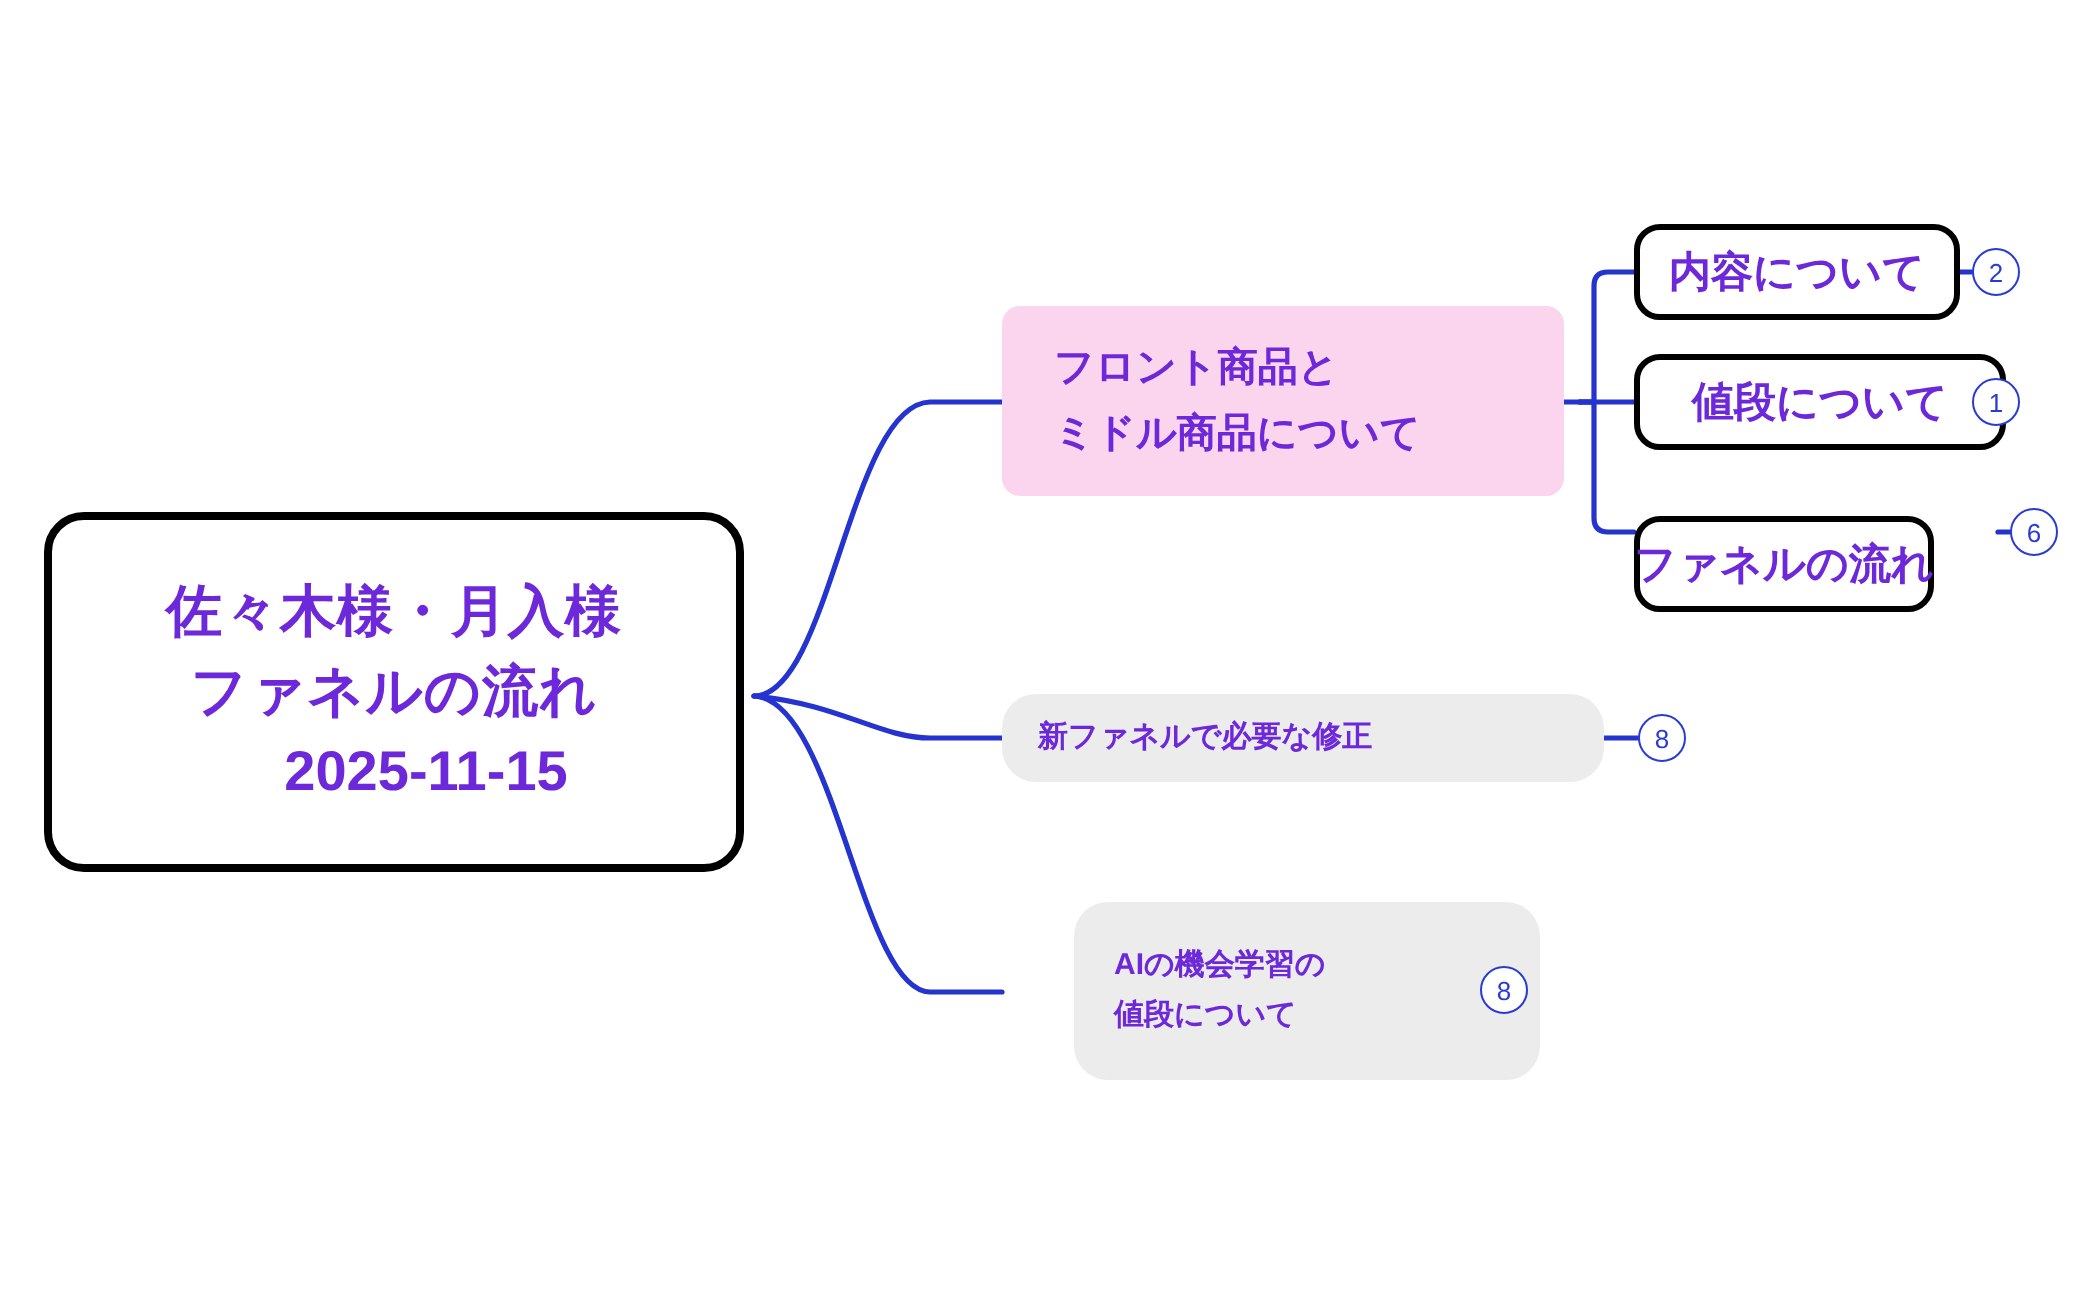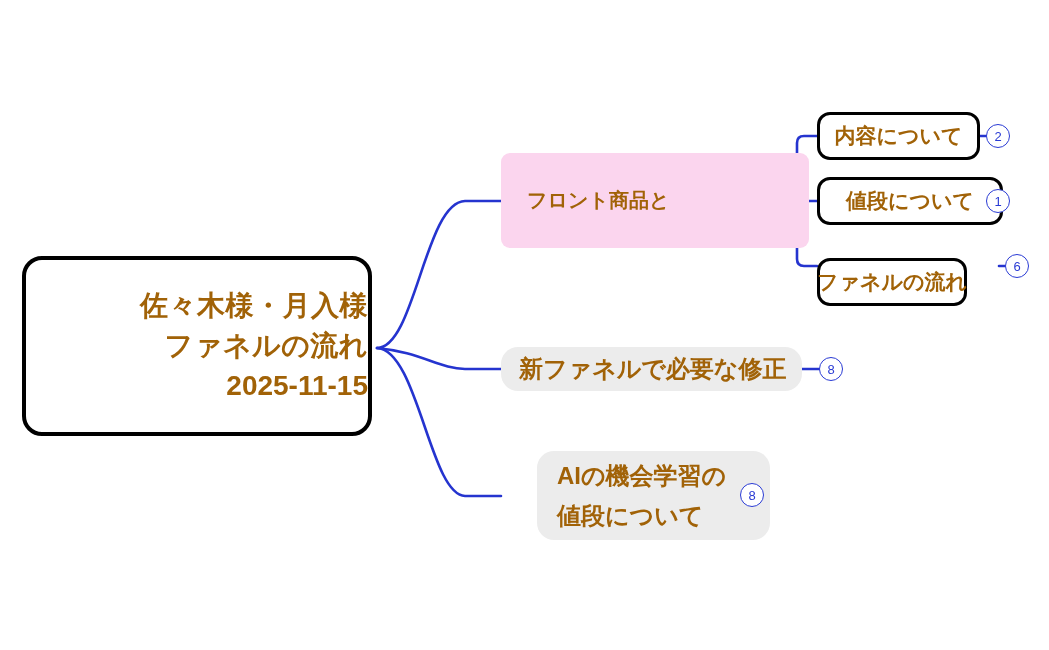--- a/index.html
+++ b/index.html
@@ -25,70 +25,69 @@
   }
 
   .node {
     position: absolute;
     box-sizing: border-box;
     display: flex;
     flex-direction: column;
     align-items: center;
     justify-content: center;
     text-align: center;
-    color: #a16207;
+    color: #6d28d9;
     white-space: nowrap;
   }
 
   
   .node.root {
     left: 22px;
     top: 256px;
     width: 350px;
     height: 180px;
     border: 4px solid #000000;
     border-radius: 20px;
     background: #ffffff;
     font-size: 28px;
     font-weight: 700;
     line-height: 1.42;
     letter-spacing: 0.5px;
-    align-items: flex-end;
   }
   .node.root .line-date {
     font-weight: 700;
     letter-spacing: 0px;
     margin-left: 32px;
   }
 
   
   .node.pink {
     left: 501px;
     top: 153px;
-    width: 308px;
+    width: 281px;
     height: 95px;
     background: #fbd5ee;
     border: none;
     border-radius: 9px;
     align-items: flex-start;
     text-align: left;
     padding: 0 0 0 26px;
     font-size: 20px;
     font-weight: 700;
     line-height: 1.65;
   }
 
   
   .node.gray {
     background: #ececec;
     border: none;
     border-radius: 17px;
     align-items: flex-start;
     text-align: left;
-    font-size: 24px;
+    font-size: 15px;
     font-weight: 700;
     line-height: 1.65;
   }
   .node.gray.n-fix {
     left: 501px;
     top: 347px;
     width: 301px;
     height: 44px;
     padding-left: 18px;
   }
@@ -180,20 +179,21 @@
   </svg>
 
   <div class="node root">
     <div class="line-1">佐々木様・月入様</div>
     <div class="line-2">ファネルの流れ</div>
     <div class="line-date">2025-11-15</div>
   </div>
 
   <div class="node pink">
     <div>フロント商品と</div>
+    <div>ミドル商品について</div>
   </div>
 
   <div class="node leaf l-content">
     <div>内容について</div>
   </div>
   <div class="badge b-content">2</div>
 
   <div class="node leaf l-price">
     <div>値段について</div>
   </div>

